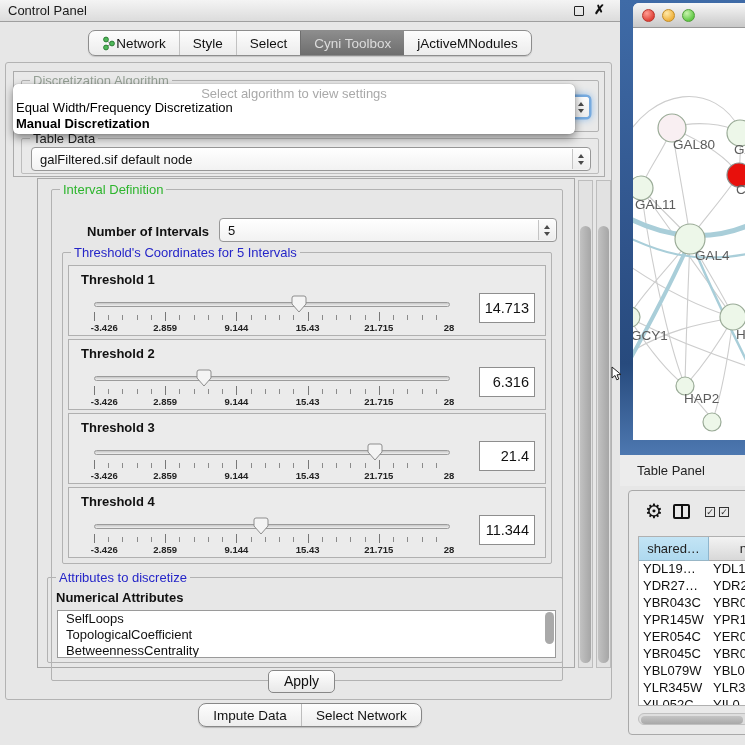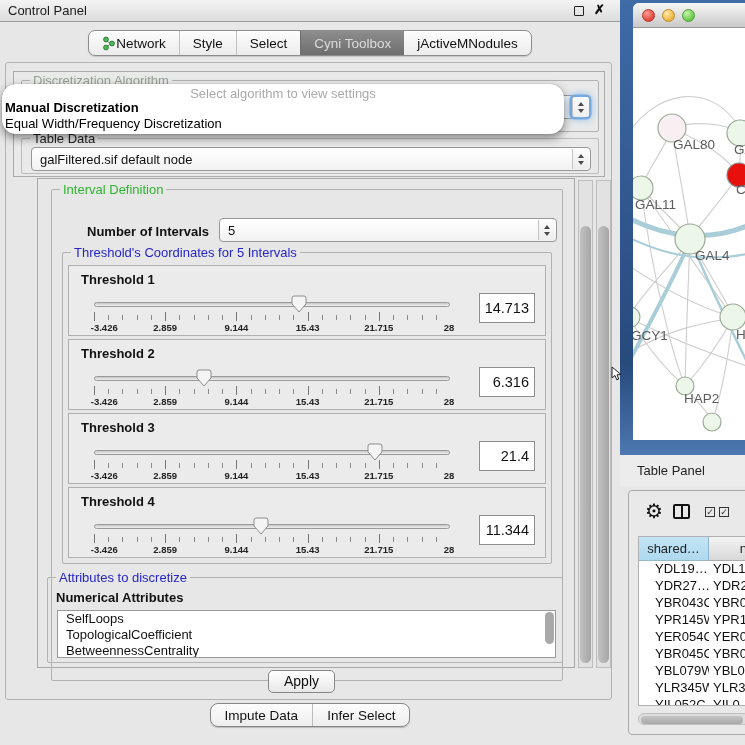--- a/index.html
+++ b/index.html
@@ -34,21 +34,21 @@
   .t-muted { color:#95a095; }
   .t-dark  { color:#222; }
 
   .combo { position:absolute; background:linear-gradient(#ffffff,#f2f2f2); border:1px solid #979797; border-radius:4px; font-size:13px; color:#111; padding-left:8px; display:flex; align-items:center; }
   .spin { position:absolute; right:1px; top:1px; bottom:1px; width:17px; border-left:1px solid #c4c4c4; display:flex; flex-direction:column; align-items:center; justify-content:center; background:linear-gradient(#fcfcfc,#ededed); border-radius:0 3px 3px 0; }
   .spin .up { width:0; height:0; border:3.5px solid transparent; border-bottom:4.5px solid #4a4a4a; margin-bottom:1.5px; }
   .spin .dn { width:0; height:0; border:3.5px solid transparent; border-top:4.5px solid #4a4a4a; margin-top:1.5px; }
   .combo.focused .spin { box-shadow:0 0 0 2.5px #76aadf, 0 0 7px 3px #9cc3ea; border-radius:3px; }
 
   
-  #popup { left:2px; top:84px; width:562px; height:50px; background:#fff; border-radius:14px; box-shadow:0 4px 10px rgba(0,0,0,.45), 0 0 1px rgba(0,0,0,.4); z-index:60; font-size:13px; }
+  #popup { left:13px; top:84px; width:562px; height:50px; background:#fff; border-radius:5px; box-shadow:0 4px 10px rgba(0,0,0,.45), 0 0 1px rgba(0,0,0,.4); z-index:60; font-size:13px; }
   #popup .p-prompt { text-align:center; color:#a9a9a9; padding-top:2px; height:16px; }
   #popup .p-item { padding-left:3px; height:16px; line-height:16px; color:#000; }
   #popup .p-item.bold { font-weight:bold; }
 
   
   #settingsPanel { left:37px; top:178px; width:538px; height:490px; border:1px solid #a8a8a8; background:#e7e7e7; }
 
   #intervalGroup { left:13px; top:10px; width:512px; height:492px; }
   #numLabel { left:35px; top:34px; font-size:13px; font-weight:bold; }
   #numCombo { left:167px; top:28px; width:338px; height:24px; }
@@ -100,21 +100,21 @@
   .gear { position:absolute; left:16px; top:8px; font-size:20px; color:#111; }
   .spliticon { position:absolute; left:44px; top:13px; width:17px; height:15px; border:2px solid #111; border-radius:2px; }
   .spliticon:before { content:""; position:absolute; left:5.5px; top:0; bottom:0; width:2px; background:#111; }
   .checkbox-ic { position:absolute; top:16px; width:10px; height:10px; border:1.5px solid #333; font-size:9px; line-height:8px; text-align:center; color:#333; }
 
   #tableWrap { position:absolute; left:9px; top:45px; width:112px; height:170px; background:#fff; border:1px solid #b0b0b0; overflow:hidden; }
   #theadRow { display:flex; height:24px; }
   .hc1 { width:70px; background:linear-gradient(#c3e4f5,#aed9ef); border-right:1px solid #8fb6cd; border-bottom:1px solid #98b6c6; font-size:13px; text-align:center; line-height:23px; color:#222; }
   .hc2 { flex:1; background:linear-gradient(#f3f3f3,#d8d8d8); border-bottom:1px solid #aaa; font-size:13px; text-align:right; padding-right:2px; line-height:23px; color:#222; }
   .trow { display:flex; height:17px; font-size:13px; }
-  .tc1 { width:70px; padding-left:16px; white-space:nowrap; overflow:hidden; }
+  .tc1 { width:70px; padding-left:4px; white-space:nowrap; overflow:hidden; }
   .tc2 { flex:1; padding-left:4px; white-space:nowrap; overflow:hidden; }
   #hscroll { position:absolute; left:9px; top:222px; width:112px; height:12px; background:#dedede; border:1px solid #c0c0c0; border-radius:6px; }
   #hscroll .hthumb { position:absolute; left:2px; top:1.5px; width:102px; height:8px; background:linear-gradient(#c4c4c4,#a8a8a8); border-radius:4px; }
 
   #cursor { left:611px; top:366px; z-index:80; }
 </style>
 </head>
 <body>
 
 <div class="abs" id="titlebar">
@@ -170,22 +170,22 @@
       <span class="spin">
           <span class="up"></span>
           <span class="dn"></span>
         </span>
     </div>
   </div>
 </div>
 
 <div class="abs" id="popup">
   <div class="p-prompt">Select algorithm to view settings</div>
+  <div class="p-item">Equal Width/Frequency Discretization</div>
   <div class="p-item bold">Manual Discretization</div>
-  <div class="p-item">Equal Width/Frequency Discretization</div>
 </div>
 
 <div class="abs" id="settingsPanel">
   <div class="group" id="intervalGroup">
     <span class="gtitle on-gray t-green">Interval Definition</span>
     <span class="abs" id="numLabel">Number of Intervals</span>
     <div class="combo" id="numCombo">
       <span>5</span>
       <span class="spin">
           <span class="up"></span>
@@ -303,21 +303,21 @@
 </div>
 <div class="abs vscroll" style="left:596px;">
   <div class="vthumb2" style="top:45px; height:437px;"></div>
 </div>
 
 <div class="abs" id="applyBtn">Apply</div>
 
 <div class="abs" id="bottomTabs">
   <div class="btabgroup">
     <div class="btab">Impute Data</div>
-    <div class="btab">Infer Select</div>
+    <div class="btab">Select Network</div>
   </div>
 </div>
 
 <div class="abs" id="blueFrame"></div>
 <div class="abs" id="netWindow">
   <div id="netTitlebar">
     <span class="light red"></span>
     <span class="light yellow"></span>
     <span class="light green"></span>
   </div>

